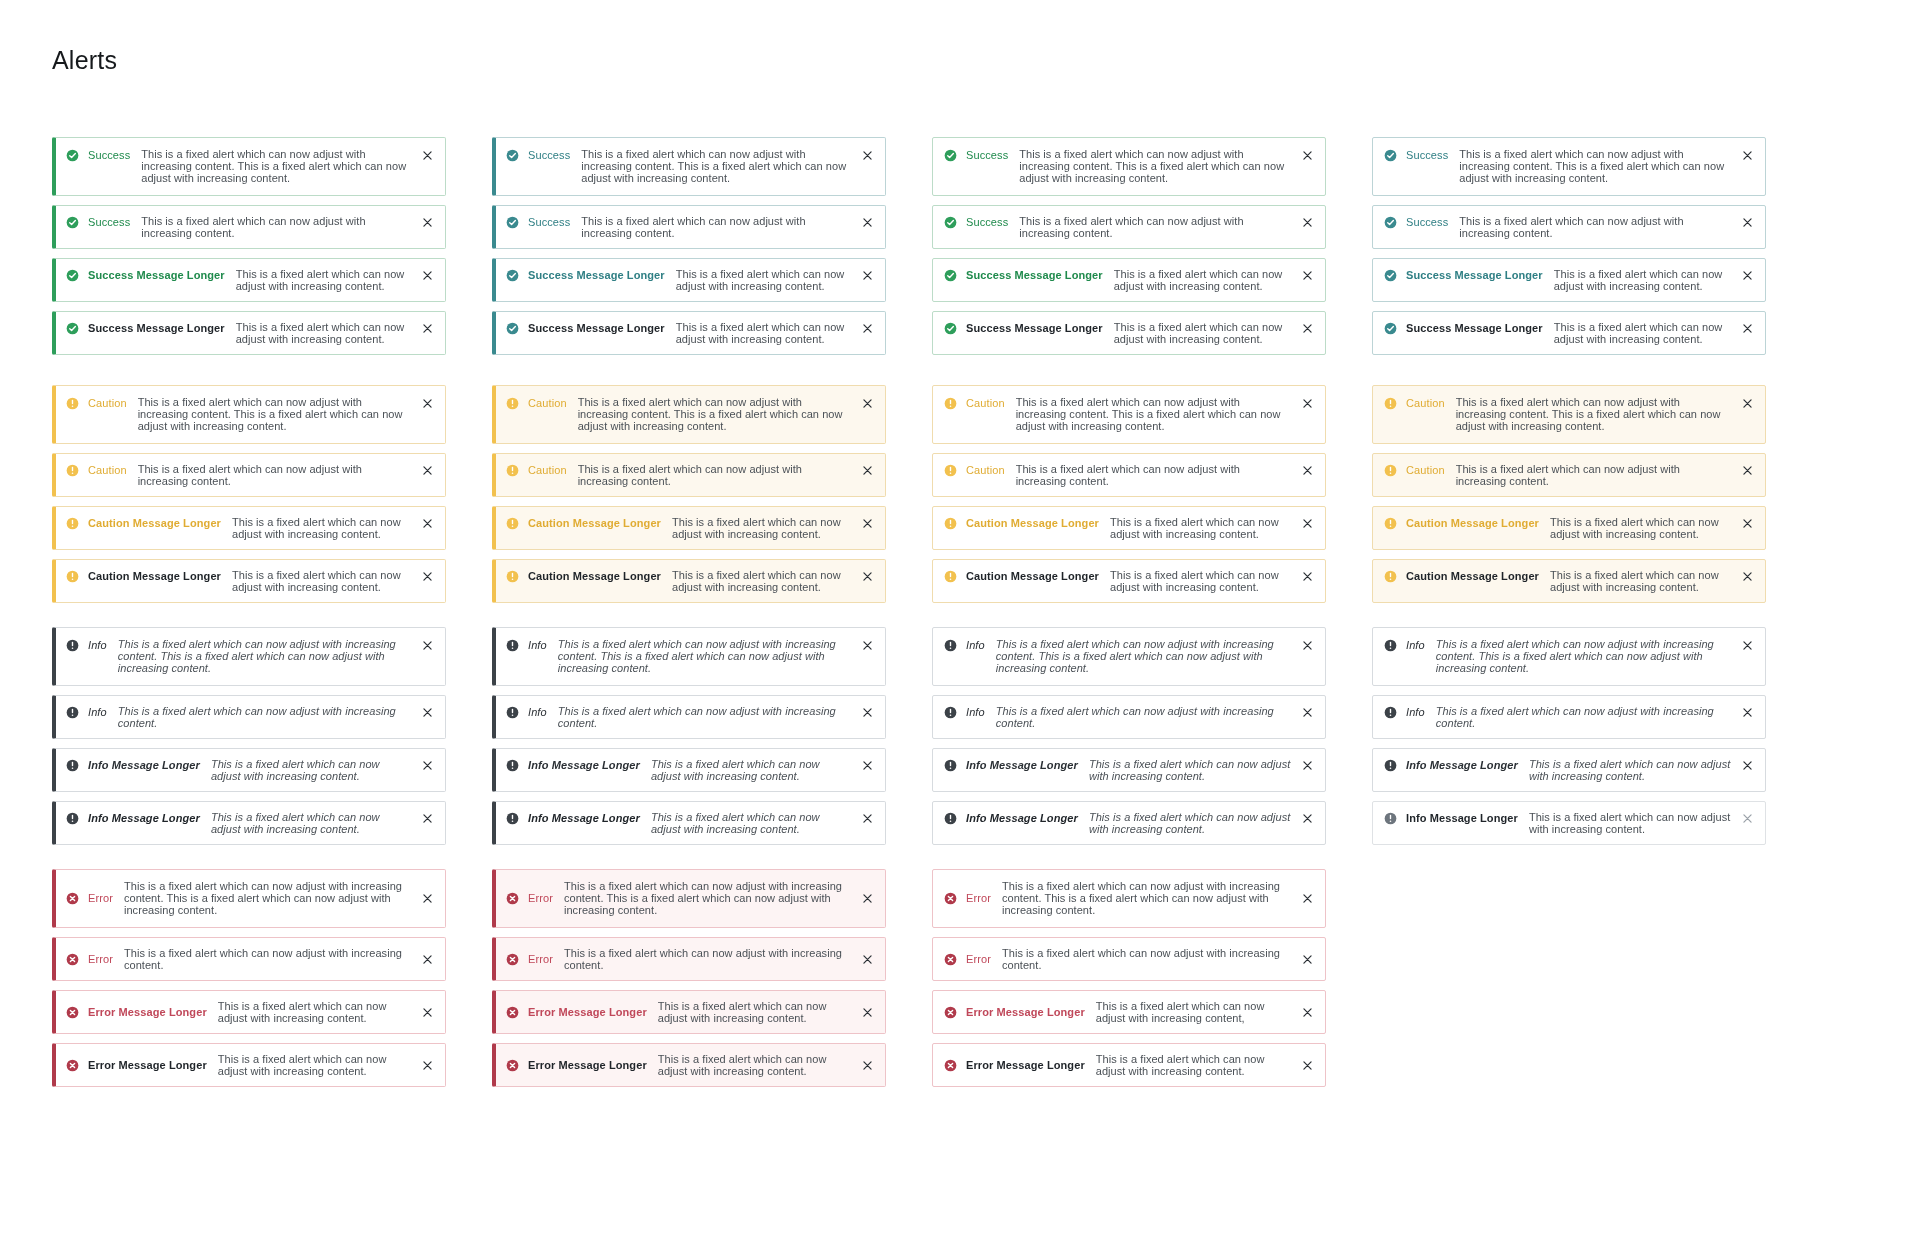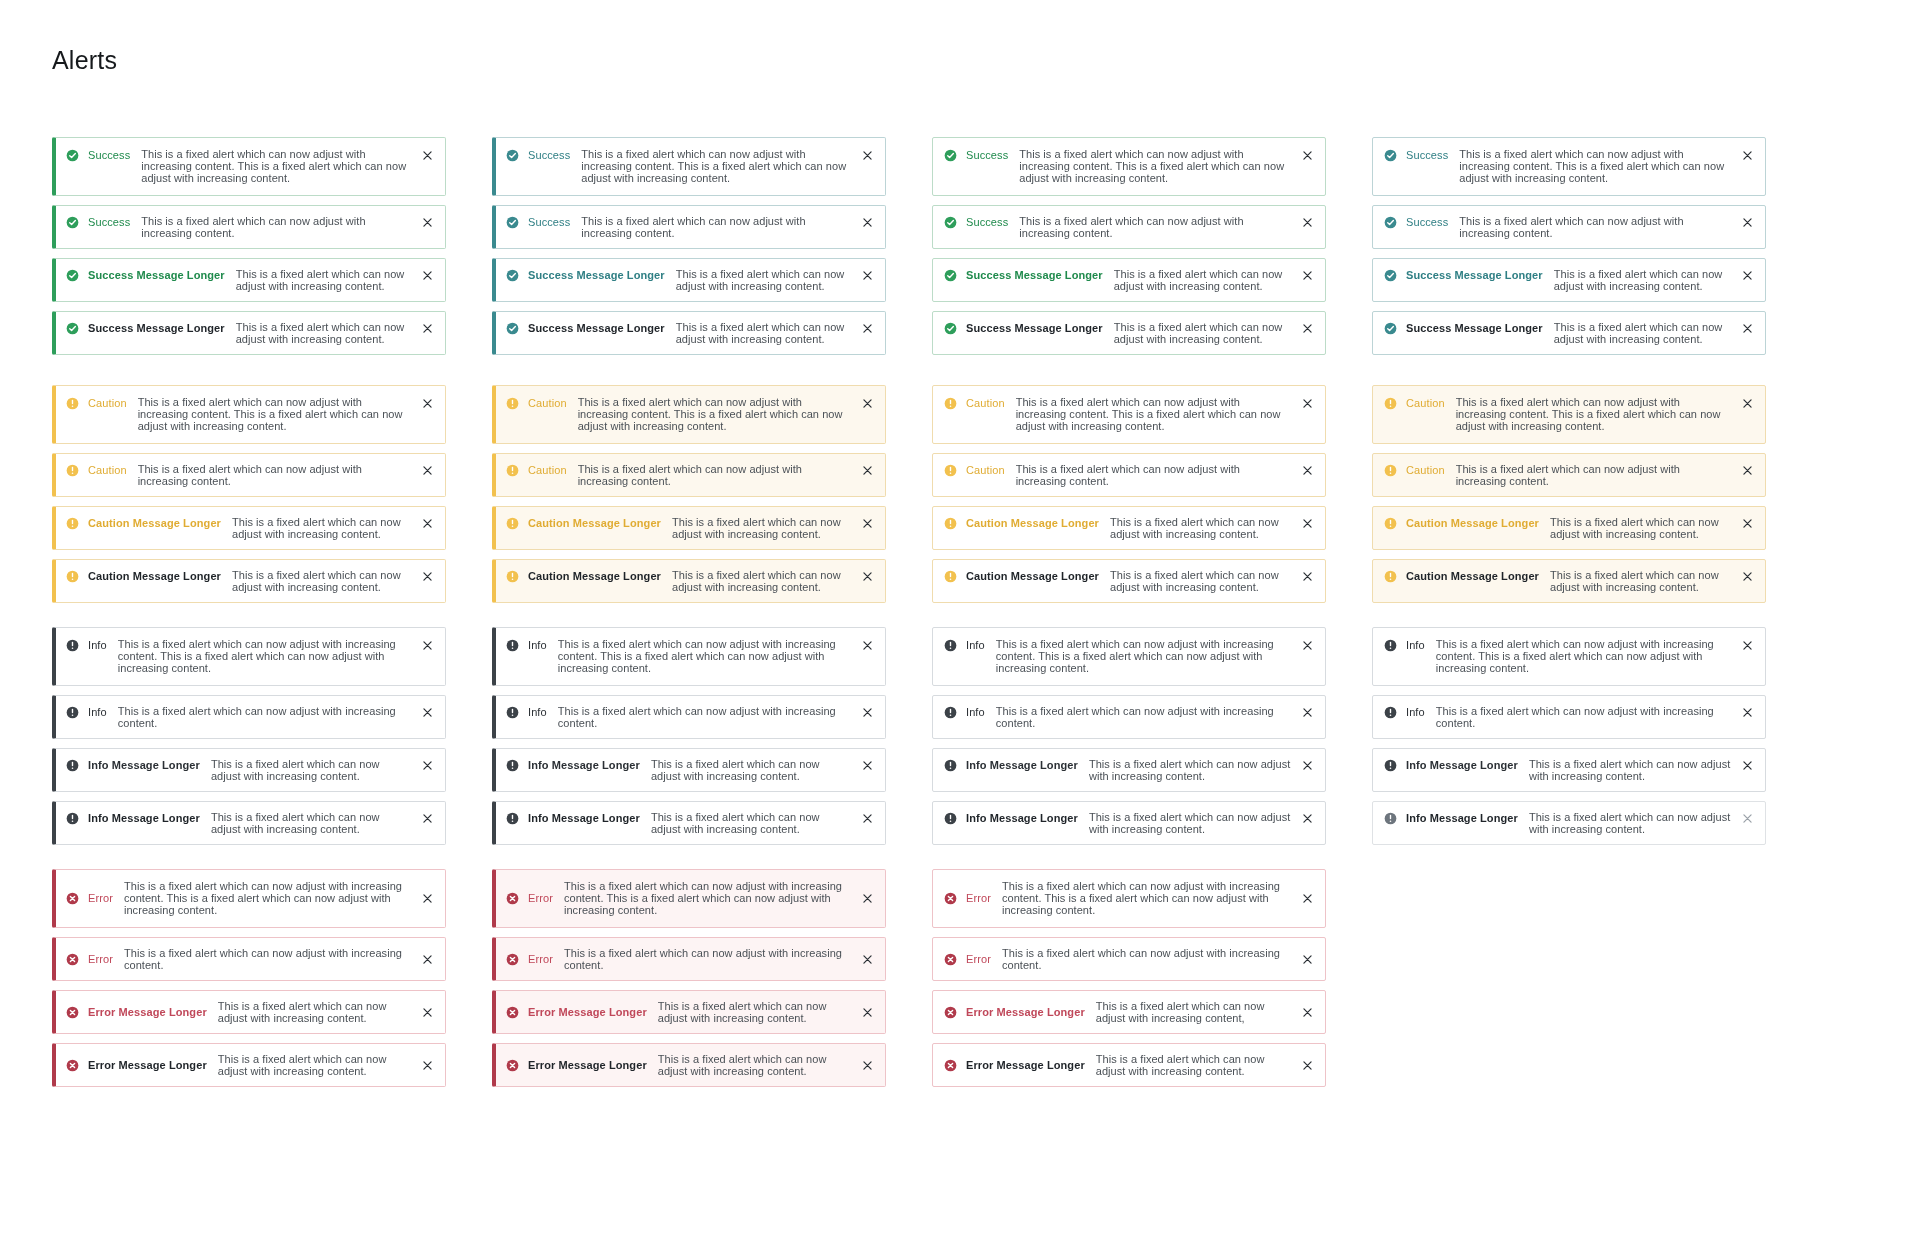--- a/index.html
+++ b/index.html
@@ -102,21 +102,21 @@
   .s-teal{border-color:#bcd4d6;}
   .s-teal.bar{border-left-color:#3a8a8f;}
   .s-teal.tint{background:#ffffff;}
 
   .s-caution .title{color:#e0ac33;text-align:right;}
   .s-caution{border-color:#f0dcae;}
   .s-caution.bar{border-left-color:#f2c14e;}
   .s-caution.tint{background:#fdf8ee;}
 
   .s-info .title{color:#2b3035;}
-  .s-info{border-color:#d7dbdf;}
+  .s-info{border-color:#d7dbdf;font-style:italic;}
   .s-info.bar{border-left-color:#3c4248;}
   .s-info.tint{background:#ffffff;}
 
   .s-error .title{color:#c0485a;}
   .s-error{border-color:#eec3c8;align-items:center;}
   .s-error.bar{border-left-color:#b03a4b;}
   .s-error.tint{background:#fdf4f4;}
 
   .s-muted .title{color:#6d757d;}
   .s-muted{border-color:#dfe2e5;}

